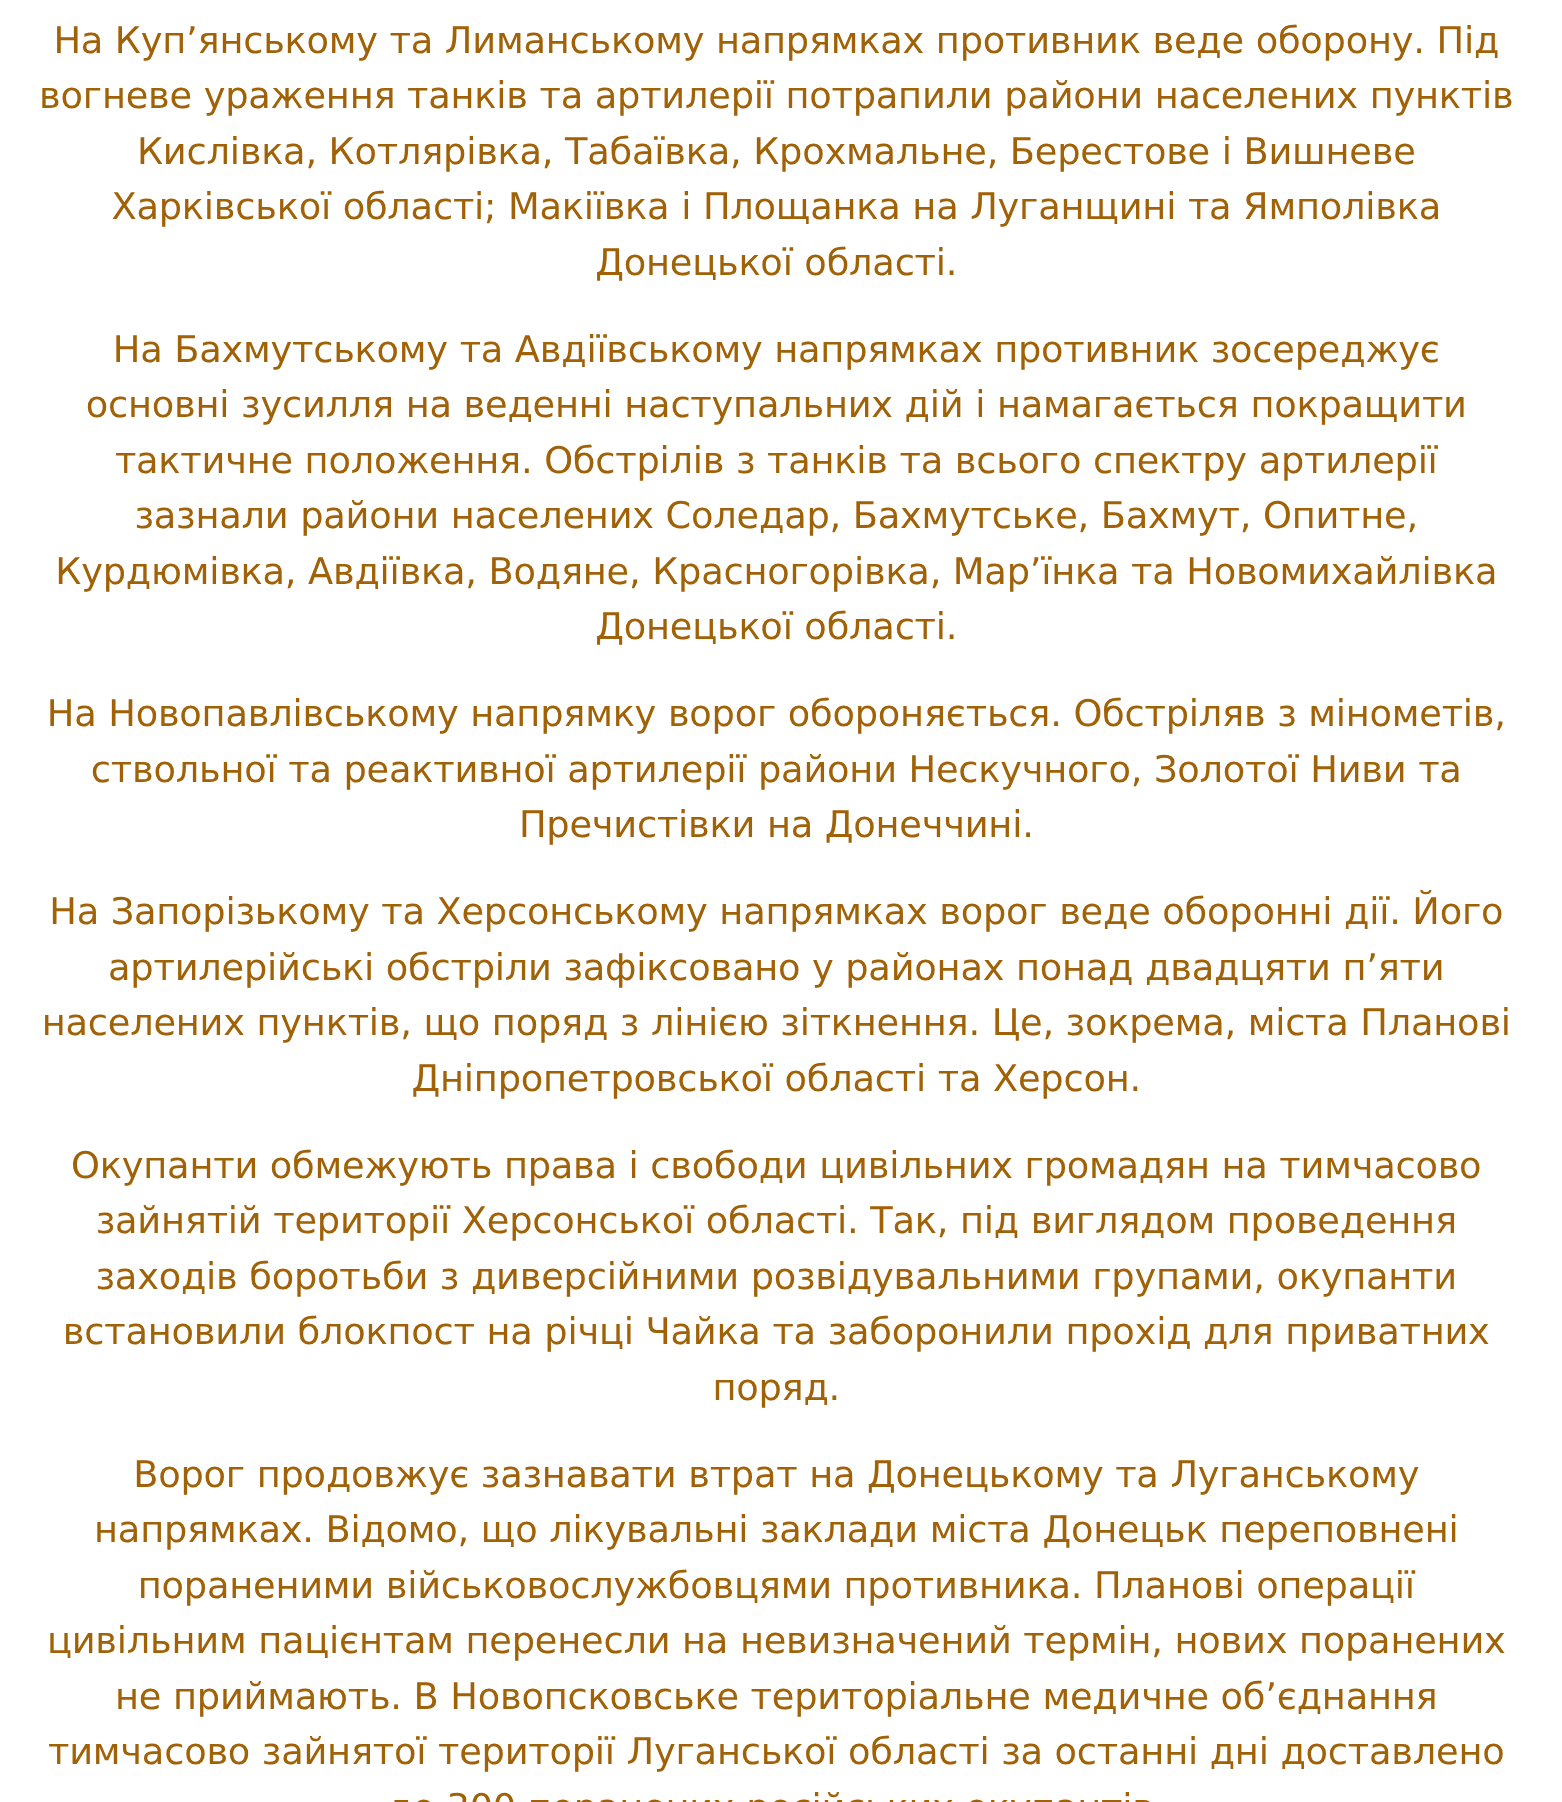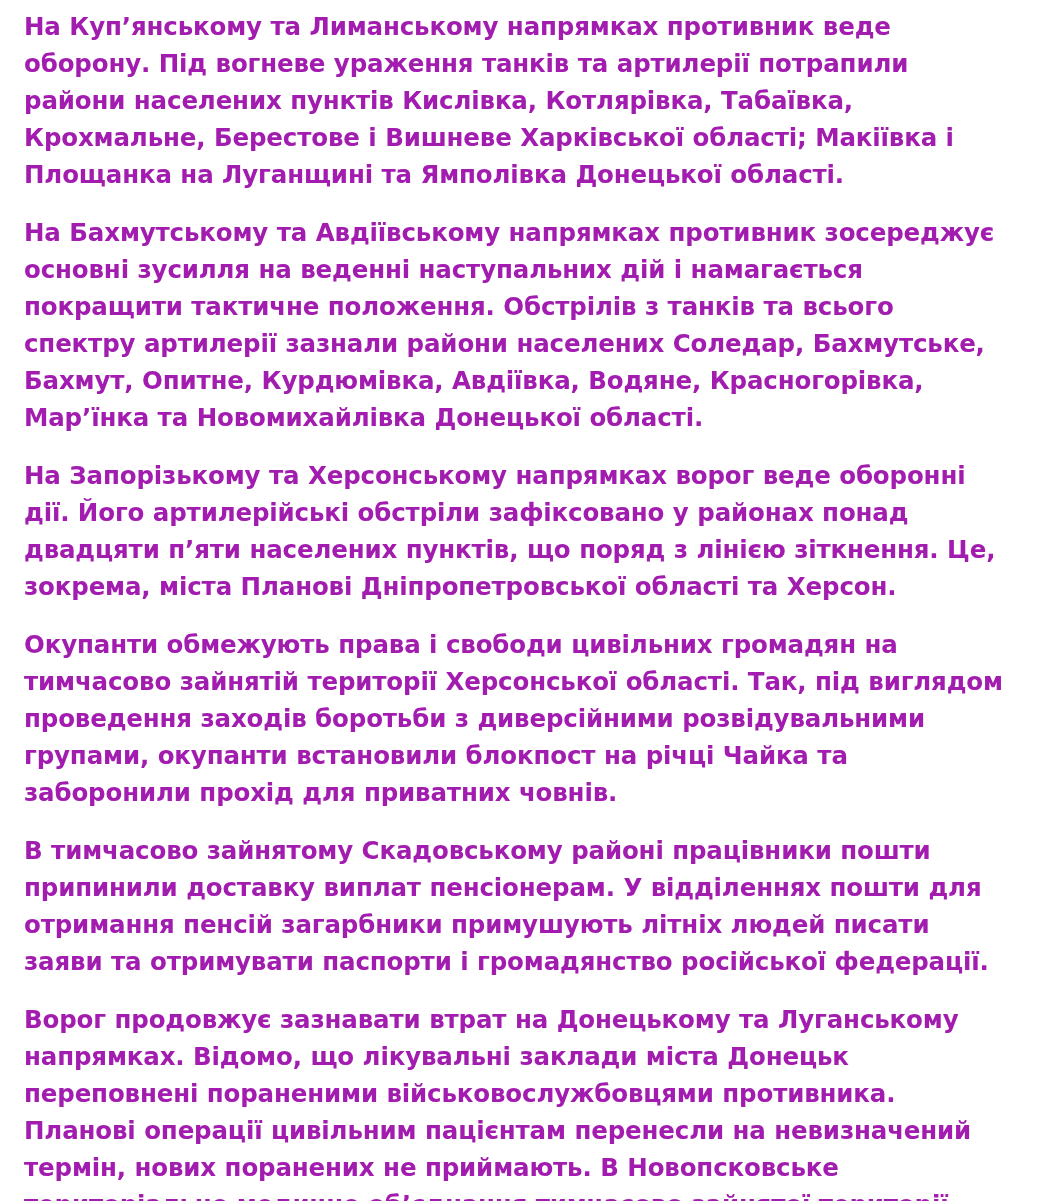--- a/index.html
+++ b/index.html
@@ -17,32 +17,31 @@
   .page {
     box-sizing: border-box;
     width: 1041px;
     padding: 8px 30px 14px 24px;
   }
   .paragraph {
     font-size: 24.5px;
     line-height: 37px;
     letter-spacing: -0.15px;
     margin: 0 0 21px 0;
-    text-align: left;
+    text-align: center;
     word-spacing: 0.2px;
-    color: #a21caf;
-    font-weight: bold;
+    color: #a16207;
   }
   .paragraph:last-child {
     margin-bottom: 0;
   }
 </style>
 </head>
 <body>
 
 <div class="page">
   <p class="paragraph">На Куп’янському та Лиманському напрямках противник веде оборону. Під вогневе ураження танків та артилерії потрапили райони населених пунктів Кислівка, Котлярівка, Табаївка, Крохмальне, Берестове і Вишневе Харківської області; Макіївка і Площанка на Луганщині та Ямполівка Донецької області.</p>
   <p class="paragraph">На Бахмутському та Авдіївському напрямках противник зосереджує основні зусилля на веденні наступальних дій і намагається покращити тактичне положення. Обстрілів з танків та всього спектру артилерії зазнали райони населених Соледар, Бахмутське, Бахмут, Опитне, Курдюмівка, Авдіївка, Водяне, Красногорівка, Мар’їнка та Новомихайлівка Донецької області.</p>
+  <p class="paragraph">На Новопавлівському напрямку ворог обороняється. Обстріляв з мінометів, ствольної та реактивної артилерії райони Нескучного, Золотої Ниви та Пречистівки на Донеччині.</p>
   <p class="paragraph">На Запорізькому та Херсонському напрямках ворог веде оборонні дії. Його артилерійські обстріли зафіксовано у районах понад двадцяти п’яти населених пунктів, що поряд з лінією зіткнення. Це, зокрема, міста Планові Дніпропетровської області та Херсон.</p>
-  <p class="paragraph">Окупанти обмежують права і свободи цивільних громадян на тимчасово зайнятій території Херсонської області. Так,  під виглядом проведення заходів боротьби з диверсійними розвідувальними групами, окупанти встановили блокпост на річці Чайка та заборонили прохід для приватних човнів.</p>
-  <p class="paragraph">В тимчасово зайнятому Скадовському районі працівники пошти припинили доставку виплат пенсіонерам. У відділеннях пошти для отримання пенсій загарбники примушують літніх людей писати заяви та отримувати паспорти і громадянство російської федерації.</p>
+  <p class="paragraph">Окупанти обмежують права і свободи цивільних громадян на тимчасово зайнятій території Херсонської області. Так,  під виглядом проведення заходів боротьби з диверсійними розвідувальними групами, окупанти встановили блокпост на річці Чайка та заборонили прохід для приватних поряд.</p>
   <p class="paragraph">Ворог продовжує зазнавати втрат на Донецькому та Луганському напрямках. Відомо, що лікувальні заклади міста Донецьк переповнені пораненими військовослужбовцями противника. Планові операції цивільним пацієнтам перенесли на невизначений термін, нових поранених не приймають. В Новопсковське територіальне медичне об’єднання тимчасово зайнятої території Луганської області за останні дні доставлено до 300 поранених російських окупантів.</p>
 </div>
 
 </body></html>

